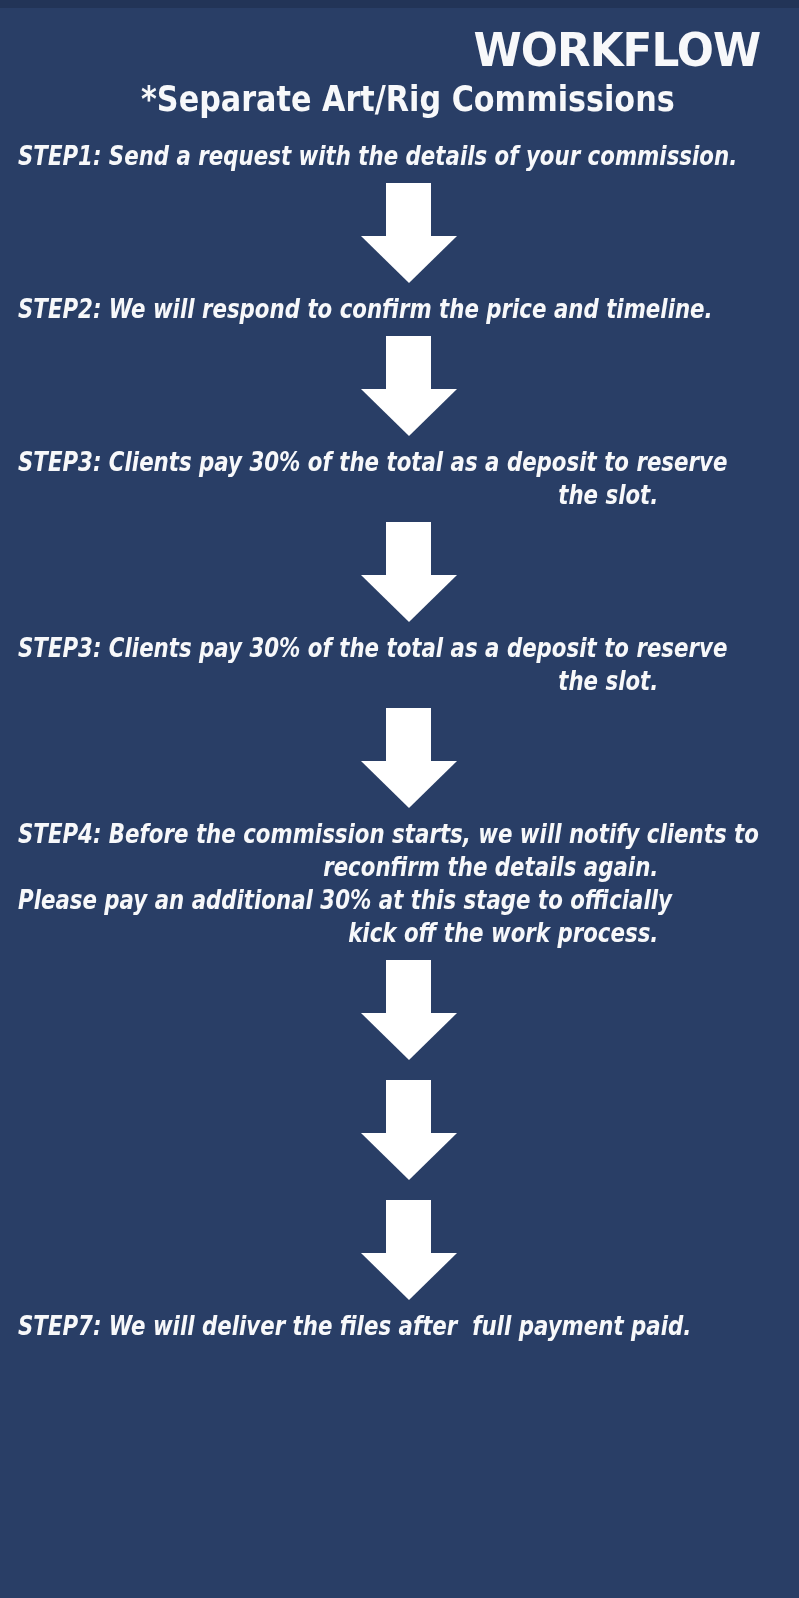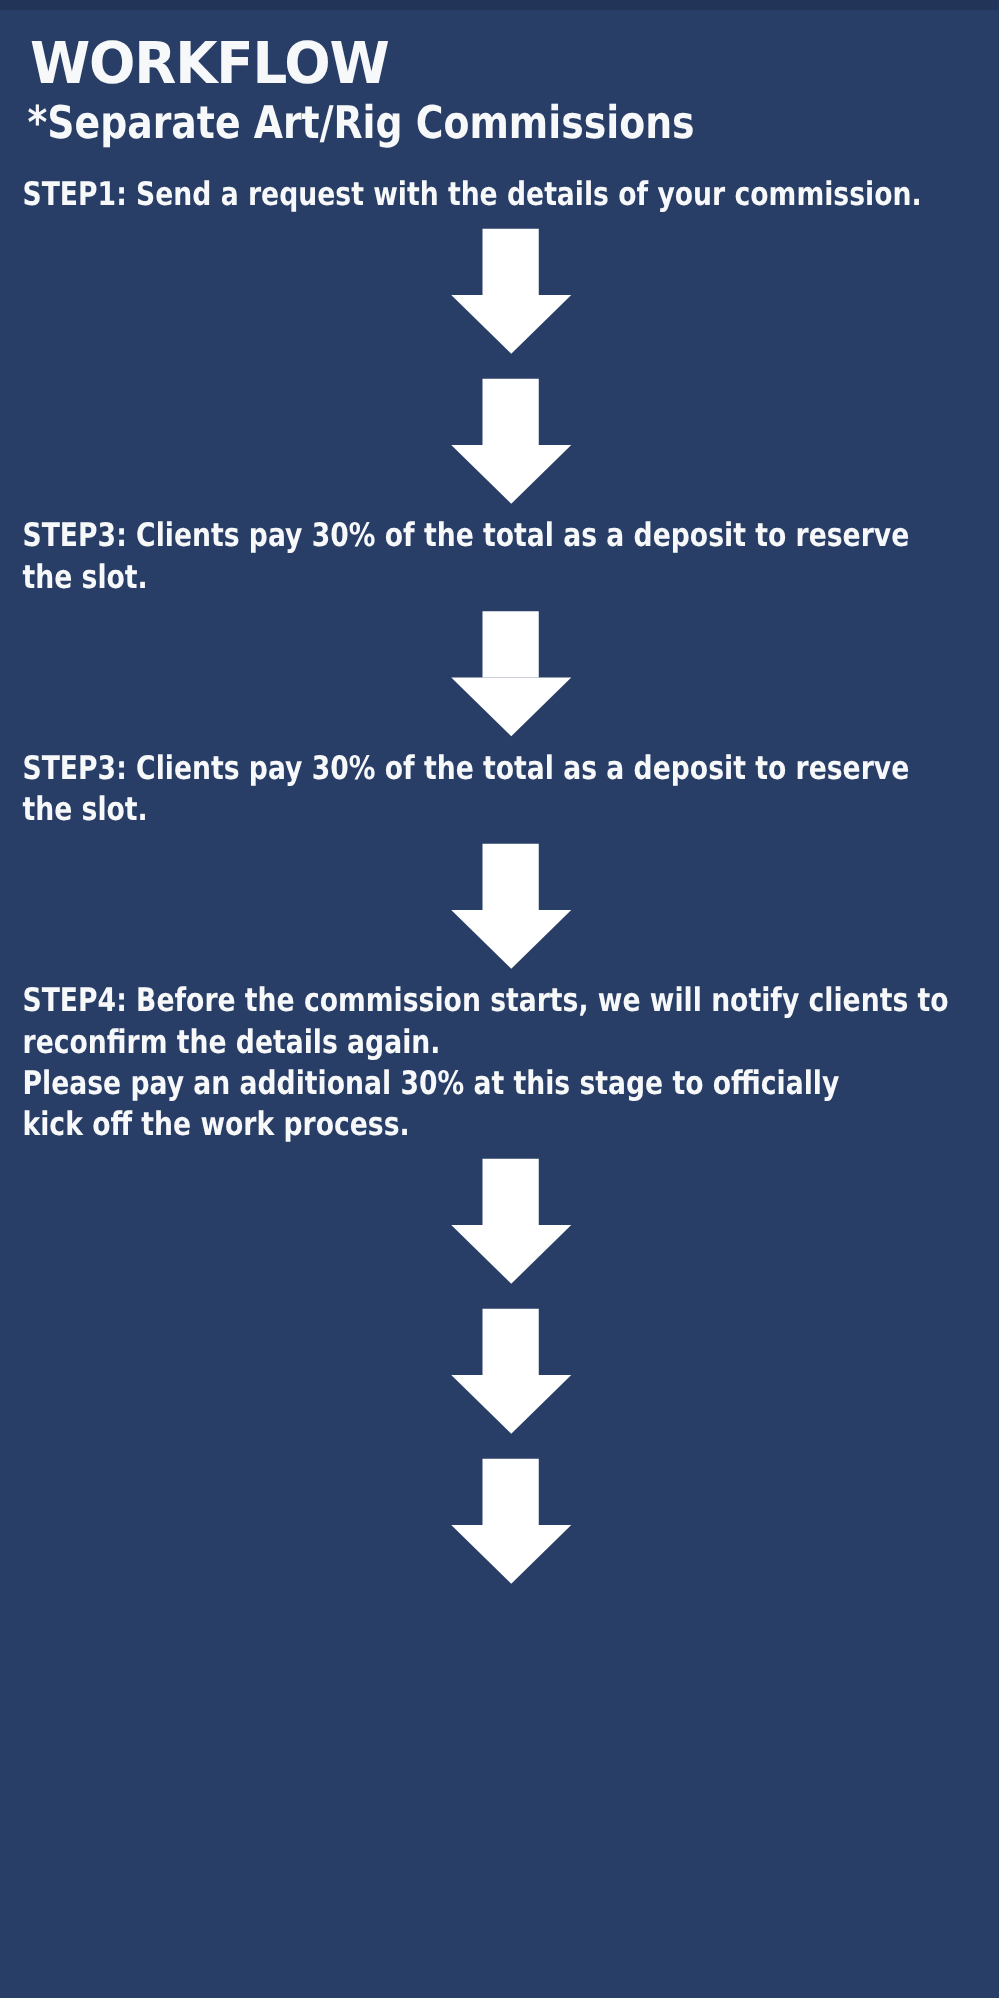--- a/index.html
+++ b/index.html
@@ -19,20 +19,21 @@
     font-family: "DejaVu Sans", "Liberation Sans", sans-serif;
     color: var(--text);
   }
   .top-strip {
     width: 100%;
     height: 8px;
     background: var(--strip);
   }
   .page {
     padding: 20px 0 0 18px;
+    text-align: right;
   }
   .title {
     font-size: 46px;
     font-weight: bold;
     letter-spacing: -1px;
     line-height: 44px;
     margin-left: 6px;
     transform: scaleX(0.95);
     transform-origin: 0 50%;
     white-space: pre;
@@ -44,20 +45,21 @@
     margin-top: 4px;
     margin-left: 4px;
     transform: scaleX(0.84);
     transform-origin: 0 50%;
     white-space: pre;
   }
   .steps {
     margin-top: 18px;
     display: flex;
     flex-direction: column;
+    font-style: italic;
   }
   .step {
     display: block;
   }
   .step .line {
     font-size: 26px;
     font-weight: bold;
     line-height: 33px;
     letter-spacing: 0;
     transform: scaleX(0.82);
@@ -96,20 +98,23 @@
   <div class="steps">
   <div class="step">
         <div class="line">STEP1: Send a request with the details of your commission.</div>
       </div>
 
   <div class="arrow">
     <div class="arrow-stem"></div>
     <div class="arrow-head"></div>
   </div>
 
+  <div class="step">
+        <div class="line">STEP2: We will respond to confirm the price and timeline.</div>
+      </div>
 
   <div class="arrow">
     <div class="arrow-stem"></div>
     <div class="arrow-head"></div>
   </div>
 
   <div class="step">
         <div class="line">STEP3: Clients pay 30% of the total as a deposit to reserve</div>
         <div class="line">the slot.</div>
       </div>
@@ -146,14 +151,17 @@
     <div class="arrow-stem"></div>
     <div class="arrow-head"></div>
   </div>
 
 
   <div class="arrow">
     <div class="arrow-stem"></div>
     <div class="arrow-head"></div>
   </div>
 
+  <div class="step">
+        <div class="line">STEP7: We will deliver the files after  full payment paid.</div>
+      </div>
 </div>
 </div>
 
 </body></html>

